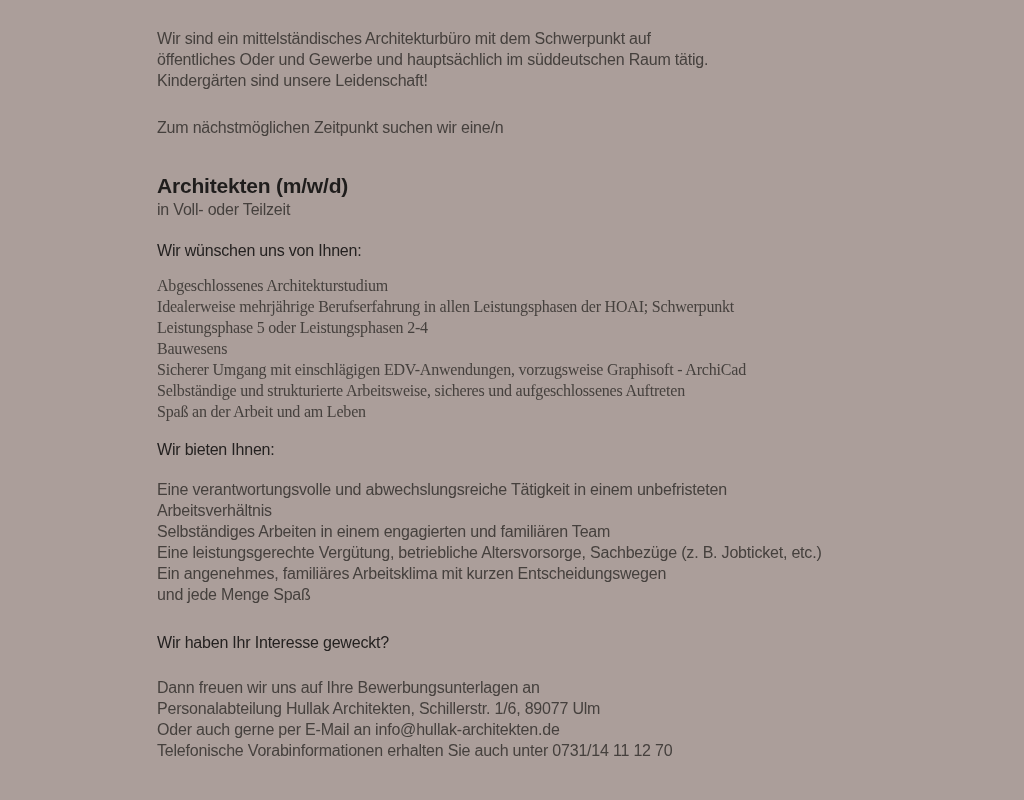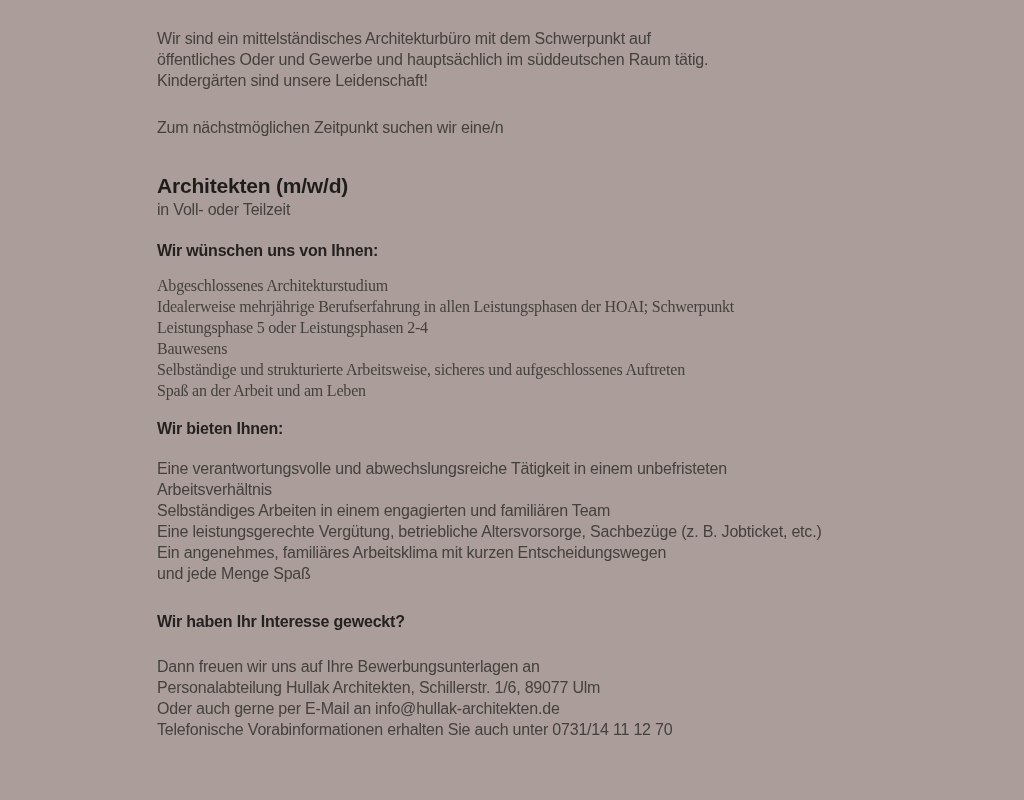--- a/index.html
+++ b/index.html
@@ -25,21 +25,21 @@
     height: 21px;
     letter-spacing: -0.2px;
     color: #45403d;
     white-space: nowrap;
   }
   .heading-line {
     font-size: 16px;
     line-height: 21px;
     height: 21px;
     letter-spacing: -0.2px;
-    font-weight: bold;
+    font-weight: normal;
     color: #242120;
     white-space: nowrap;
   }
   .job-title {
     font-size: 21px;
     line-height: 27px;
     height: 27px;
     letter-spacing: -0.2px;
     font-weight: bold;
     color: #1f1d1c;
@@ -73,20 +73,21 @@
 
   <div class="line job-subtitle">in Voll- oder Teilzeit</div>
 
   <div class="heading-line wishes-heading">Wir wünschen uns von Ihnen:</div>
 
   <div class="wishes-list">
       <div class="line">Abgeschlossenes Architekturstudium</div>
       <div class="line">Idealerweise mehrjährige Berufserfahrung in allen Leistungsphasen der HOAI; Schwerpunkt</div>
       <div class="line">Leistungsphase 5 oder Leistungsphasen 2-4</div>
       <div class="line">Bauwesens</div>
+      <div class="line">Sicherer Umgang mit einschlägigen EDV-Anwendungen, vorzugsweise Graphisoft - ArchiCad</div>
       <div class="line">Selbständige und strukturierte Arbeitsweise, sicheres und aufgeschlossenes Auftreten</div>
       <div class="line">Spaß an der Arbeit und am Leben</div>
     </div>
 
   <div class="heading-line offers-heading">Wir bieten Ihnen:</div>
 
   <div class="offers-list">
       <div class="line">Eine verantwortungsvolle und abwechslungsreiche Tätigkeit in einem unbefristeten</div>
       <div class="line">Arbeitsverhältnis</div>
       <div class="line">Selbständiges Arbeiten in einem engagierten und familiären Team</div>

